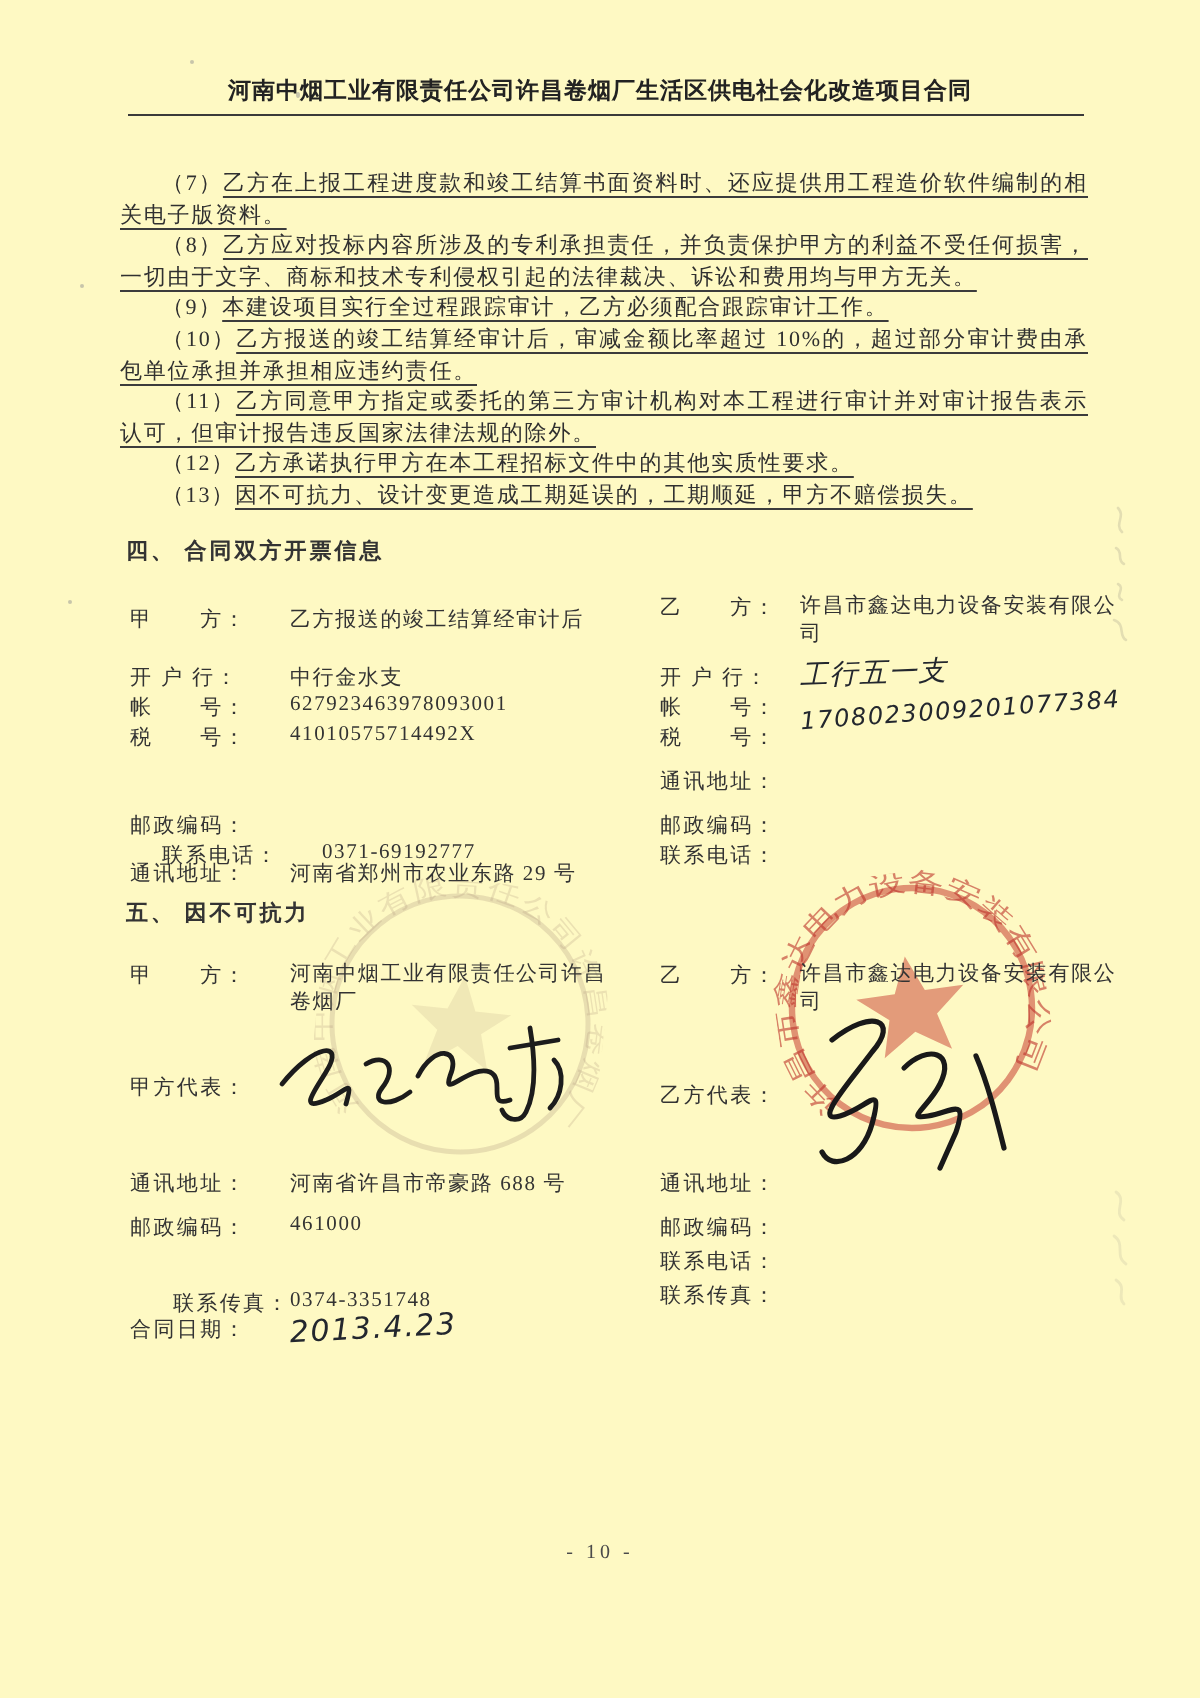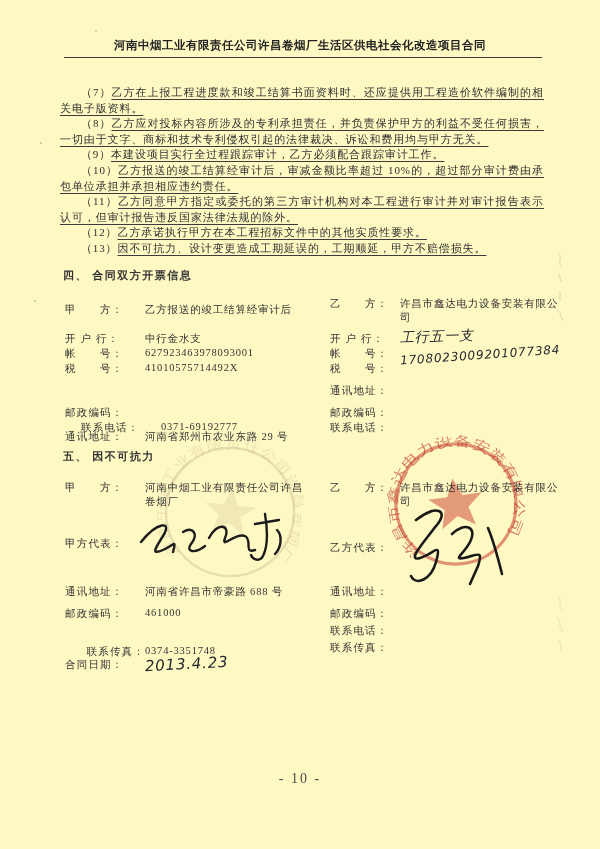--- a/index.html
+++ b/index.html
@@ -56,21 +56,21 @@
   .seal{position:absolute;pointer-events:none;}
   #seal-b{left:388px;top:436px;transform:rotate(-8deg);}
   #seal-a{left:158px;top:440px;transform:rotate(6deg);}
   
   .sig{position:absolute;}
   #sig-a{left:133px;top:508px;}
   #sig-b{left:394px;top:500px;}
   
   .page-number{
     position:absolute;top:771px;left:0;width:600px;text-align:center;
-    font-size:14px;letter-spacing:2px;color:#4a4a4a;
+    font-size:10px;letter-spacing:2px;color:#4a4a4a;
   }
   
   .speck{position:absolute;background:#9a9a96;border-radius:50%;opacity:.55;}
   .smudge{position:absolute;opacity:.5;}
 </style>
 </head>
 <body>
 
 <div class="paper">
 

